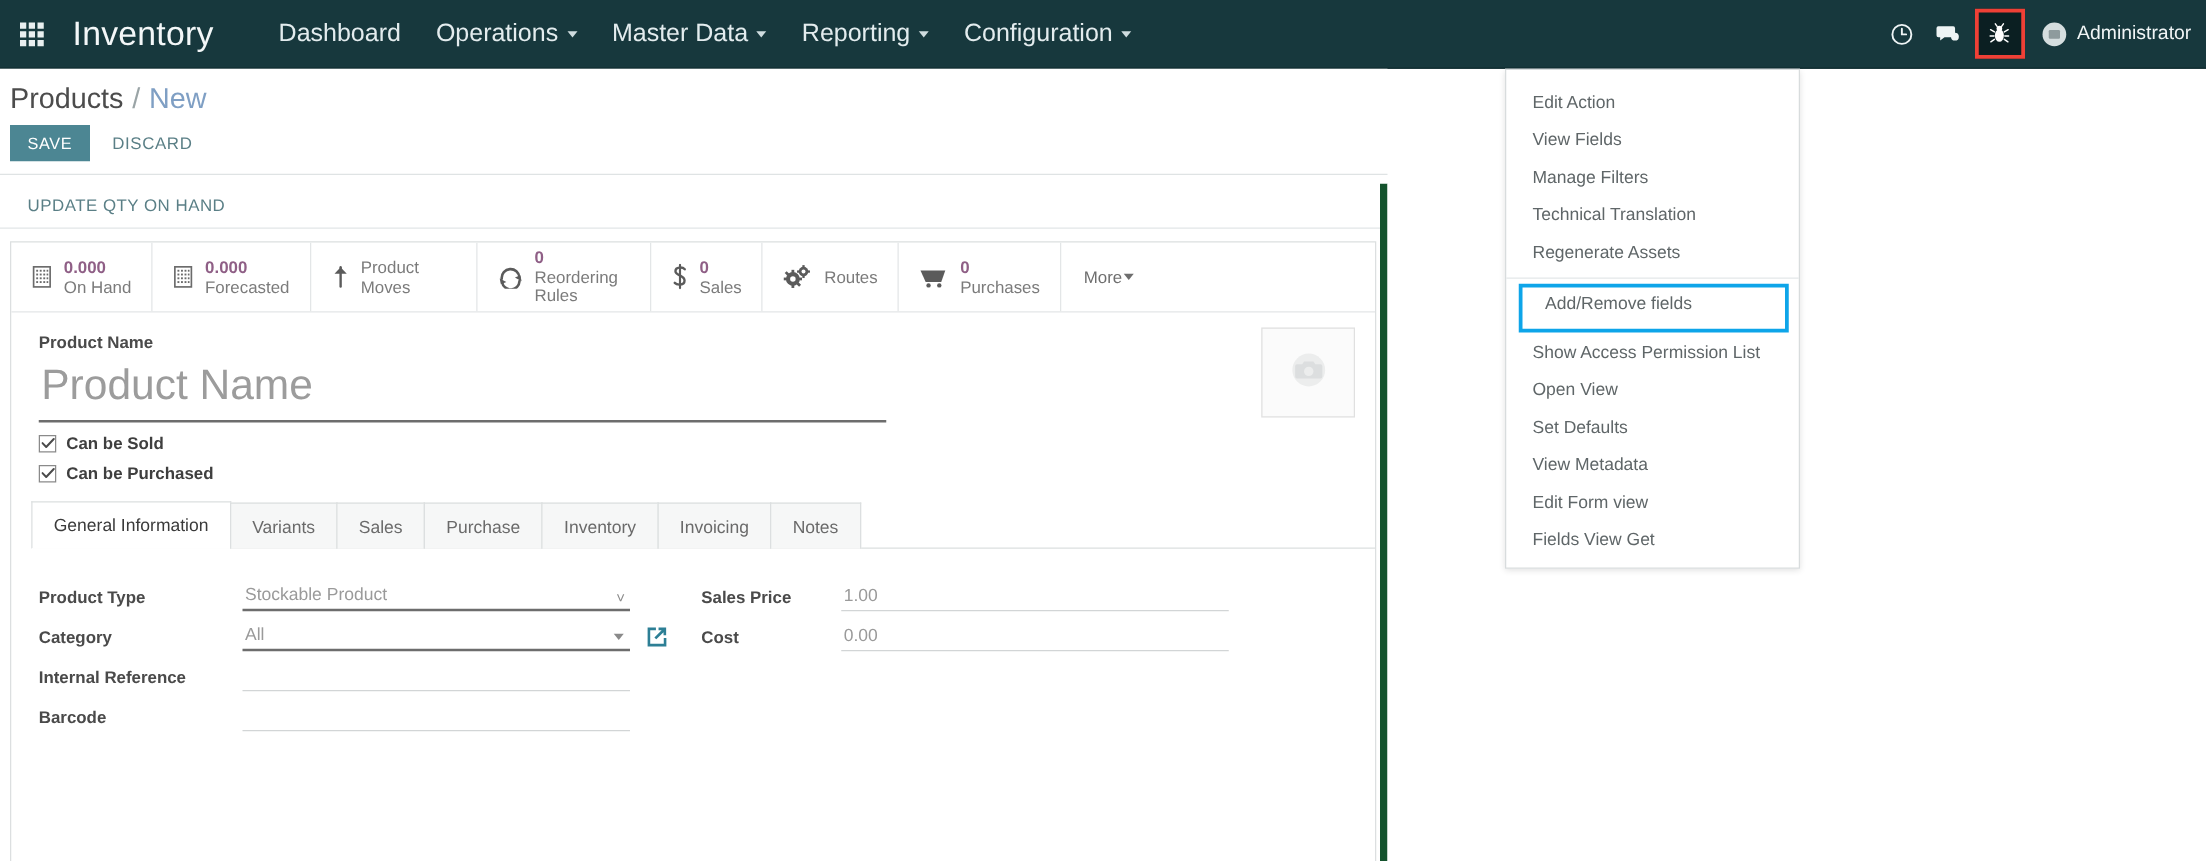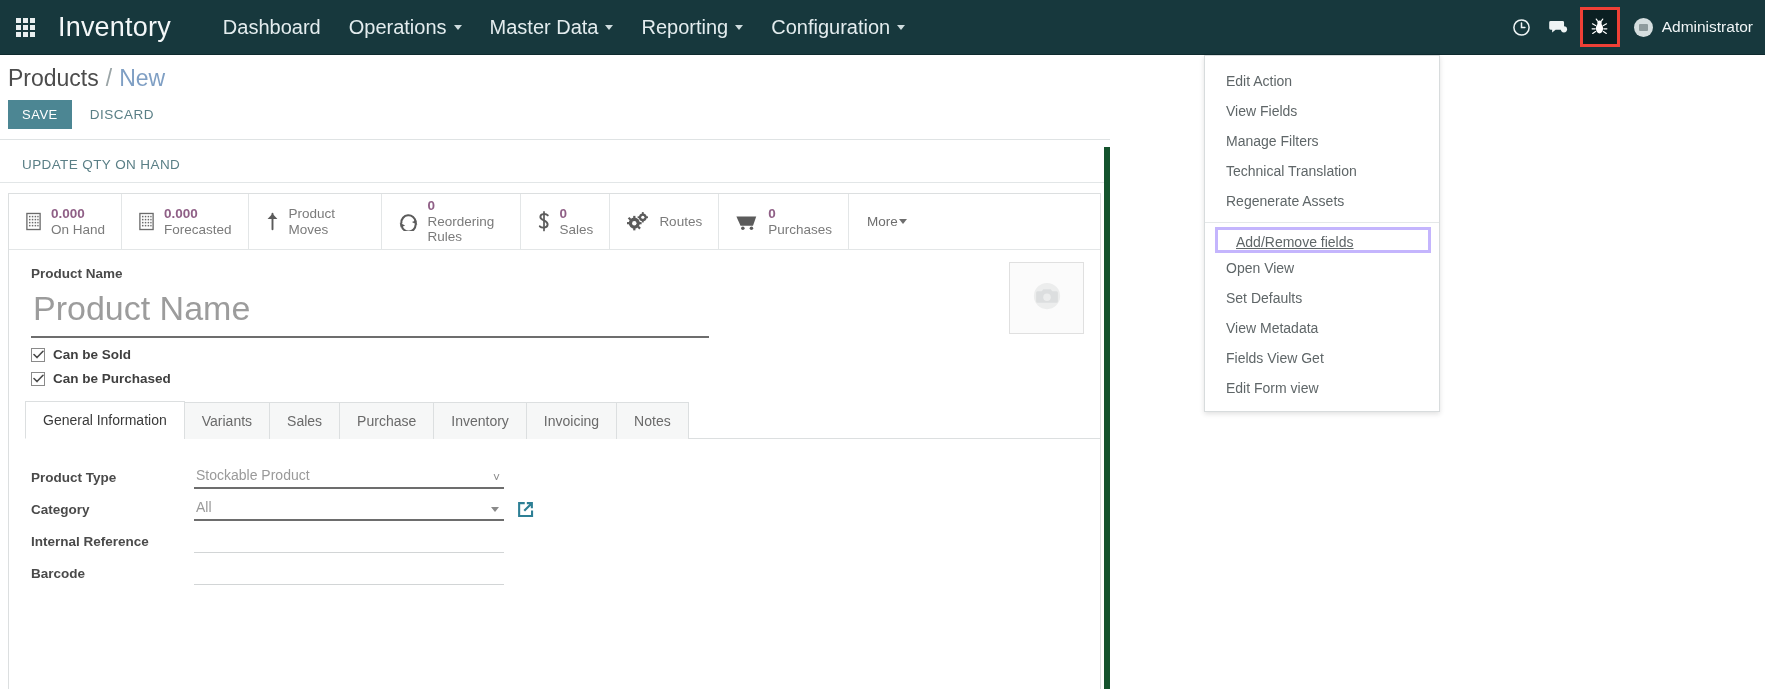--- a/index.html
+++ b/index.html
@@ -155,21 +155,21 @@
   .debug-menu {
     position:absolute; top:55px; left:1204px; width:236px;
     background:#ffffff; border:1px solid #d8dcdd;
     box-shadow: 0 2px 5px rgba(0,0,0,0.12); padding:10px 0 8px 0;
     z-index:50;
   }
   .dm-item { padding: 7px 0 7px 21px; font-size:14px; color:#5f6668;
       white-space:nowrap; cursor:pointer; }
   .dm-sep { height:1px; background:#e4e8e9; margin:6px 0 4px 0; }
   .dm-item.highlight {
-    border:3px solid #c4b5fd; padding: 4px 0 0 18px; margin:0 8px 0 10px;text-decoration:underline;
+    border:3px solid #0ea5e9; padding: 4px 0 13px 18px; margin:0 8px 0 10px;
   }
   .right-pane { position:absolute; top:147px; left:1110px; right:0; bottom:0;
       background:#ffffff; }
 </style>
 </head>
 <body>
 
 <div id="app">
 
   <div class="navbar">
@@ -505,35 +505,50 @@
           </div>
 
           <div class="frow">
             <div class="flabel">Barcode</div>
             <div class="fctl">
               <input class="fin ul-light" type="text" value="" style="">
             </div>
           </div>
         </div>
 
+        <div class="form-col col2">
+          <div class="frow">
+            <div class="flabel">Sales Price</div>
+            <div class="fctl">
+              <input class="fin ul-light" type="text" value="1.00" style="">
+            </div>
+          </div>
+          <div class="frow">
+            <div class="flabel">Cost</div>
+            <div class="fctl">
+              <input class="fin ul-light" type="text" value="0.00" style="">
+            </div>
+          </div>
+        </div>
 
       </div>
     </div>
   </div>
 
   <div class="right-pane"></div>
 
   <div class="debug-menu">
     <div class="dm-item">Edit Action</div>
     <div class="dm-item">View Fields</div>
     <div class="dm-item">Manage Filters</div>
     <div class="dm-item">Technical Translation</div>
     <div class="dm-item">Regenerate Assets</div>
     <div class="dm-sep"></div>
     <div class="dm-item highlight">Add/Remove fields</div>
+    <div class="dm-item">Show Access Permission List</div>
     <div class="dm-item">Open View</div>
     <div class="dm-item">Set Defaults</div>
     <div class="dm-item">View Metadata</div>
+    <div class="dm-item">Edit Form view</div>
     <div class="dm-item">Fields View Get</div>
-    <div class="dm-item">Edit Form view</div>
   </div>
 
 </div>
 
 </body></html>

